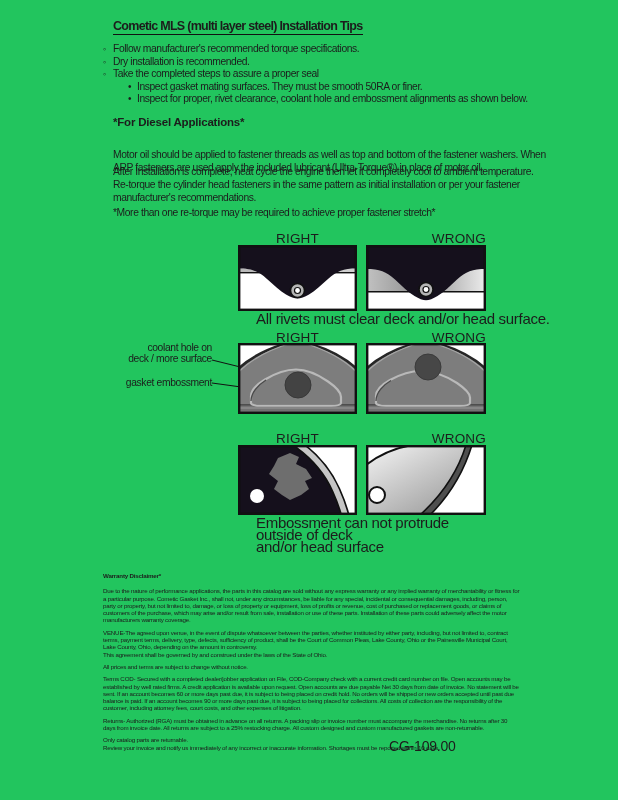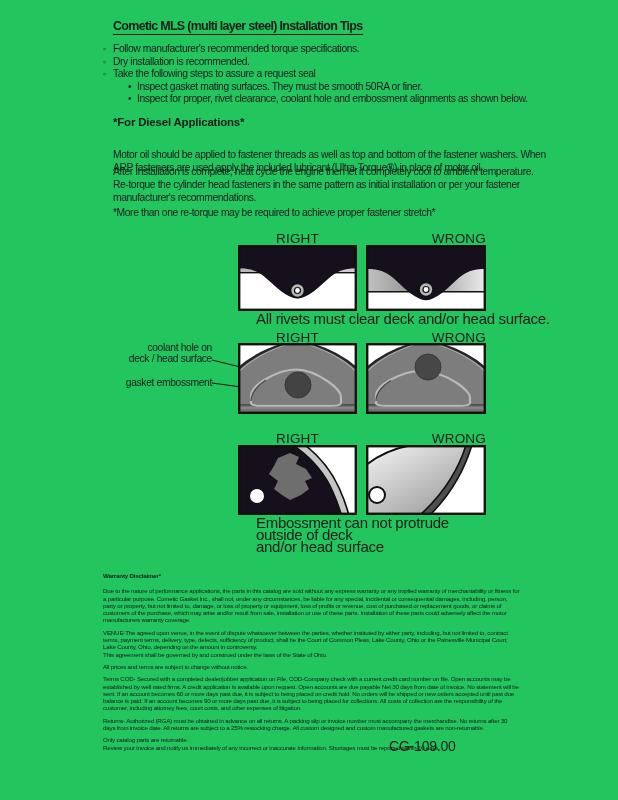--- a/index.html
+++ b/index.html
@@ -47,21 +47,21 @@
     <div class="brow">
       <span class="mk">◦</span>
       <span>Follow manufacturer's recommended torque specifications.</span>
     </div>
     <div class="brow">
       <span class="mk">◦</span>
       <span>Dry installation is recommended.</span>
     </div>
     <div class="brow">
       <span class="mk">◦</span>
-      <span>Take the following steps to assure a request seal</span>
+      <span>Take the completed steps to assure a proper seal</span>
     </div>
     <div class="brow sub">
       <span class="mk">•</span>
       <span>Inspect gasket mating surfaces.  They must be smooth 50RA or finer.</span>
     </div>
     <div class="brow sub">
       <span class="mk">•</span>
       <span>Inspect for proper, rivet clearance, coolant hole and embossment alignments as shown below.</span>
     </div>
   </div>
@@ -102,21 +102,21 @@
     <rect x="1.2" y="1.2" width="117.6" height="63.6" fill="none" stroke="#111111" stroke-width="2.4"></rect>
   </svg>
 
   <div class="abs cap c1">All rivets must clear deck and/or head surface.</div>
 
   <div class="abs hdr l h2">RIGHT</div>
   <div class="abs hdr r h2">WRONG</div>
 
   <div class="abs sidelabel sl1">
     <div>coolant hole on</div>
-    <div>deck / head surface</div>
+    <div>deck / more surface</div>
   </div>
   <div class="abs sidelabel sl2">gasket embossment</div>
 
   <svg class="abs" style="left:210px;top:356px;" width="92" height="40" viewBox="0 0 92 40">
     <line x1="2" y1="4" x2="87" y2="25" stroke="#111111" stroke-width="1"></line>
     <line x1="2" y1="27" x2="53" y2="34" stroke="#111111" stroke-width="1"></line>
   </svg>
 
   <svg class="abs panel" style="left:238px;top:343px;" width="119" height="71" viewBox="0 0 119 71">
     <rect width="119" height="71" fill="#7d7d7d"></rect>

